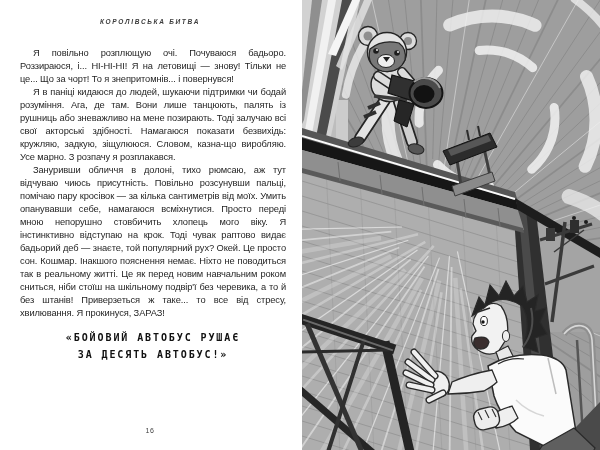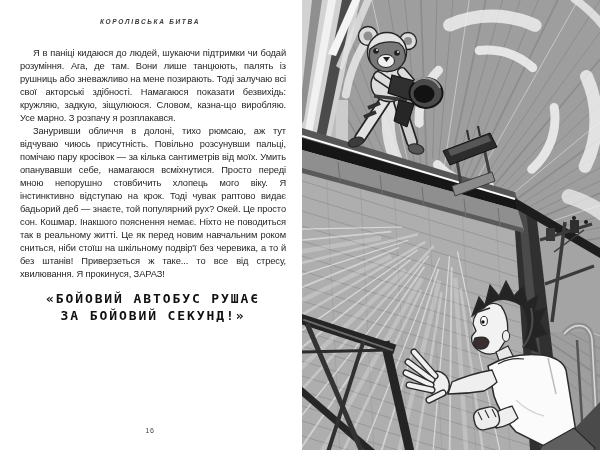--- a/index.html
+++ b/index.html
@@ -15,44 +15,45 @@
   }
   .body-text{
     position:absolute;left:20px;top:47px;width:266px;height:360px;overflow:hidden;
     font-size:9.3px;line-height:13px;text-align:justify;color:#1f1f1f;
     letter-spacing:-0.1px;
   }
   .body-text p{margin:0;text-indent:13px;}
   .bus-quote{
     margin:10px 0 8px;text-align:center;text-indent:0;
     font-family:"DejaVu Sans Mono",monospace;font-weight:bold;
-    font-size:13px;letter-spacing:1.9px;line-height:16.5px;color:#111;
+    font-size:10px;letter-spacing:1.9px;line-height:16.5px;color:#111;
   }
   .page-number{
     position:absolute;bottom:16px;left:0;width:300px;text-align:center;
     font-size:7px;color:#3f3f3f;letter-spacing:.5px;
   }
   
   .page-right{position:absolute;left:302px;top:0;width:298px;height:450px;}
   .page-right svg{display:block;}
 </style>
 </head>
 <body>
 
 <div class="spread">
 
   <div class="page-left">
     <div class="running-head">КОРОЛІВСЬКА БИТВА</div>
 
     <div class="body-text">
+      <p>Я повільно розплющую очі. Почуваюся бадьоро. Роззираюся, і... НІ-НІ-НІ! Я на летовищі — знову! Тільки не це... Що за чорт! То я знепритомнів... і повернувся!</p>
       <p>Я в паніці кидаюся до людей, шукаючи підтримки чи бодай розуміння. Ага, де там. Вони лише танцюють, палять із рушниць або зневажливо на мене позирають. Тоді залучаю всі свої акторські здібності. Намагаюся показати безвихідь: кружляю, задкую, зіщулююся. Словом, казна-що виробляю. Усе марно. З розпачу я розплакався.</p>
       <p>Зануривши обличчя в долоні, тихо рюмсаю, аж тут відчуваю чиюсь присутність. Повільно розсунувши пальці, помічаю пару кросівок — за кілька сантиметрів від моїх. Умить опанувавши себе, намагаюся всміхнутися. Просто переді мною непорушно стовбичить хлопець мого віку. Я інстинктивно відступаю на крок. Тоді чувак раптово видає бадьорий деб — знаєте, той популярний рух? Окей. Це просто сон. Кошмар. Інакшого пояснення немає. Ніхто не поводиться так в реальному житті. Це як перед новим навчальним роком сниться, ніби стоїш на шкільному подвір'ї без черевика, а то й без штанів! Приверзеться ж таке... то все від стресу, хвилювання. Я прокинуся, ЗАРАЗ!</p>
       <div class="bus-quote">
         <div>«БОЙОВИЙ АВТОБУС РУШАЄ</div>
-        <div>ЗА БОЙОВИЙ СЕКУНД!»</div>
+        <div>ЗА ДЕСЯТЬ АВТОБУС!»</div>
       </div>
     </div>
 
     <div class="page-number">16</div>
   </div>
 
   <div class="page-right">
     <svg id="illo" width="298" height="450" viewBox="0 0 298 450">
       <desc>Black-and-white comic drawing: a player in a teddy-bear costume aims a big-barrelled gun down from a rooftop ledge with a chimney vent, radial speed lines fill the sky, while a shocked spiky-haired boy in a white t-shirt looks up with an outstretched hand near a brick wall, steel truss and utility pole.</desc>
       <defs>

